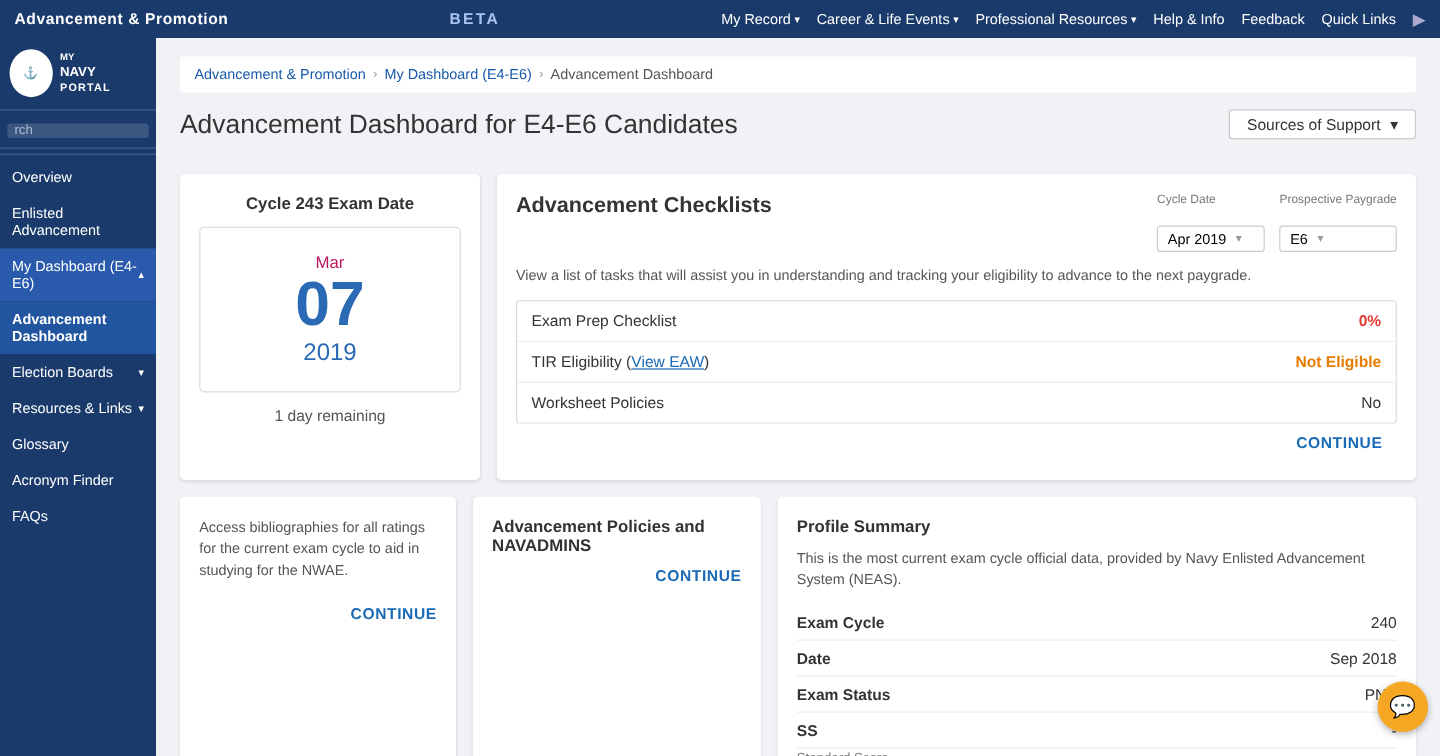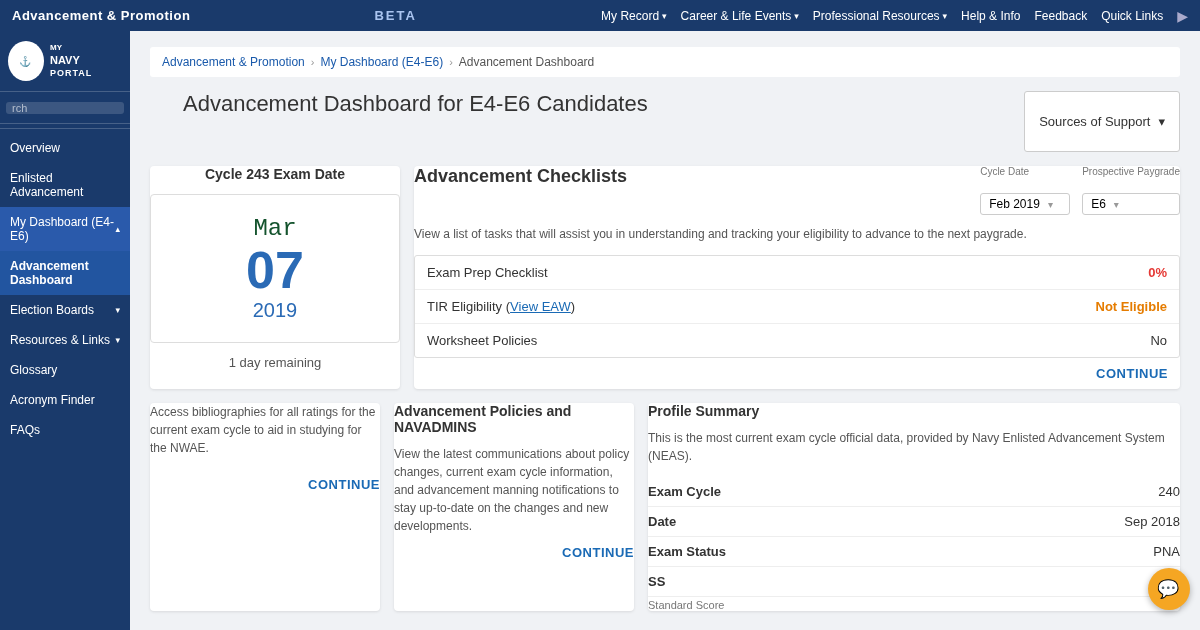--- a/index.html
+++ b/index.html
@@ -117,21 +117,21 @@
       font-size: 22px;
       font-weight: normal;
       color: #333;
       margin-bottom: 14px;
     }
 
     
     .sources-btn {
       float: right;
       margin-top: -38px;
-      padding: 22px 14px;
+      padding: 4px 14px;
       border: 1px solid #ccc;
       background: white;
       border-radius: 3px;
       font-size: 13px;
       cursor: pointer;
       display: flex;
       align-items: flex-end;
       gap: 8px;
       color: #333;
     }
@@ -144,20 +144,21 @@
     }
     .content-row-bottom {
       display: flex;
       gap: 14px;
     }
 
     
     .card {
       background: white;
       border-radius: 4px;
+      padding: 16px;
       box-shadow: 0 1px 3px rgba(0,0,0,0.1);
     }
     .card-title {
       font-size: 14px;
       font-weight: bold;
       color: #333;
       margin-bottom: 10px;
     }
     .card-text {
       font-size: 12px;
@@ -174,21 +175,21 @@
     .exam-date-card .card-title { text-align: center; font-size: 14px; margin-bottom: 12px; }
     .exam-date-box {
       border: 1px solid #ddd;
       border-radius: 4px;
       padding: 20px;
       margin-bottom: 12px;
       display: flex;
       flex-direction: column;
       align-items: center;
     }
-    .date-month { font-size: 24px; color: #14532d; font-weight: normal; font-family: Liberation Mono, monospace; }
+    .date-month { font-size: 14px; color: #be185d; font-weight: normal; }
     .date-day { font-size: 52px; color: #2a6ab5; font-weight: bold; line-height: 1.1; }
     .date-year { font-size: 20px; color: #2a6ab5; }
     .days-remaining { font-size: 13px; color: #555; }
 
     
     .checklist-card {
       flex: 1;
     }
     .checklist-header {
       display: flex;
@@ -342,21 +343,21 @@
 <main class="main">
 
   <div class="breadcrumb">
     <a href="#" style="color:#1a5aab;text-decoration:none;">Advancement &amp; Promotion</a>
     <span class="separator">›</span>
     <a href="#" style="color:#1a5aab;text-decoration:none;">My Dashboard (E4-E6)</a>
     <span class="separator">›</span>
     <span class="current">Advancement Dashboard</span>
   </div>
 
-  <div style="display:flex;align-items:flex-start;justify-content:space-between;margin-bottom:14px;margin-left:33px;">
+  <div style="display:flex;align-items:flex-start;justify-content:space-between;margin-bottom:14px;">
     <h1 class="page-title">Advancement Dashboard for E4-E6 Candidates</h1>
     <button class="sources-btn" style="margin-top:0;">
       <span>Sources of Support</span>
       <span>▾</span>
     </button>
   </div>
 
   <div class="content-row-top">
 
     <div class="card exam-date-card">
@@ -369,21 +370,21 @@
       <div class="days-remaining">1 day remaining</div>
     </div>
 
     <div class="card checklist-card">
       <div class="checklist-header">
         <div class="checklist-title">Advancement Checklists</div>
         <div class="checklist-controls">
           <div class="control-group">
             <span class="control-label">Cycle Date</span>
             <div class="control-select">
-              <span>Feb 2019</span>
+              <span>Apr 2019</span>
               <span class="dropdown-arrow">▾</span>
             </div>
           </div>
           <div class="control-group">
             <span class="control-label">Prospective Paygrade</span>
             <div class="control-select">
               <span>E6</span>
               <span class="dropdown-arrow">▾</span>
             </div>
           </div>
@@ -413,21 +414,20 @@
 
     <div class="card bib-card">
       <p class="card-text">Access bibliographies for all ratings for the current exam cycle to aid in studying for the NWAE.</p>
       <div style="text-align:right;margin-top:20px;">
         <span style="color:#1a6ab5;font-weight:bold;font-size:13px;cursor:pointer;letter-spacing:0.5px;">CONTINUE</span>
       </div>
     </div>
 
     <div class="card policies-card">
       <div class="card-title">Advancement Policies and NAVADMINS</div>
-      <p class="card-text">View the latest communications about policy changes, current exam cycle information, and advancement manning notifications to stay up-to-date on the changes and new developments.</p>
       <div style="text-align:right;margin-top:10px;">
         <span style="color:#1a6ab5;font-weight:bold;font-size:13px;cursor:pointer;letter-spacing:0.5px;">CONTINUE</span>
       </div>
     </div>
 
     <div class="card profile-card">
       <div class="card-title">Profile Summary</div>
       <p class="card-text" style="margin-bottom:12px;">This is the most current exam cycle official data, provided by Navy Enlisted Advancement System (NEAS).</p>
       <div class="profile-row">
         <span class="plabel">Exam Cycle</span>

